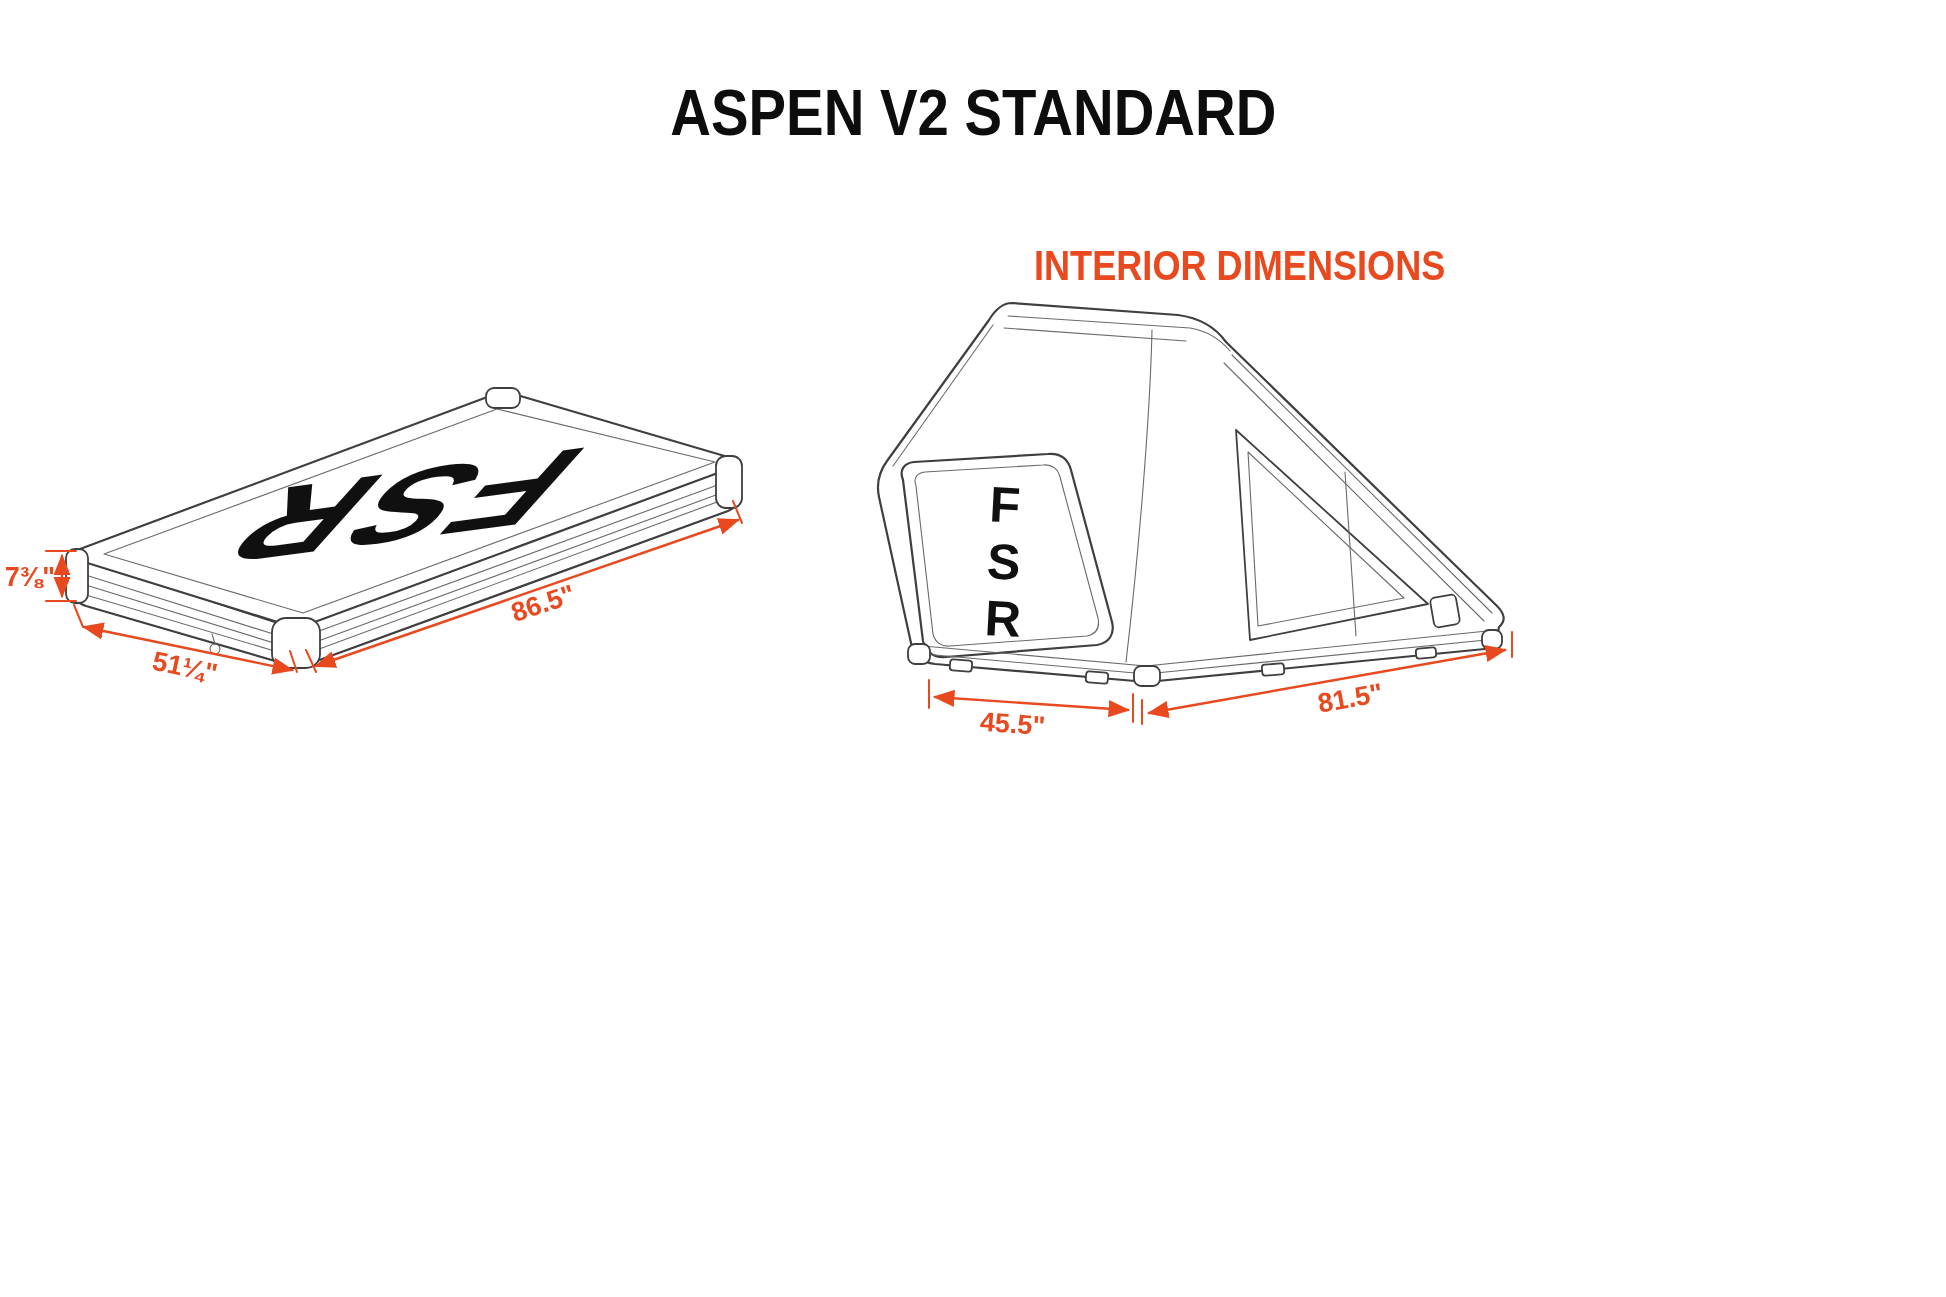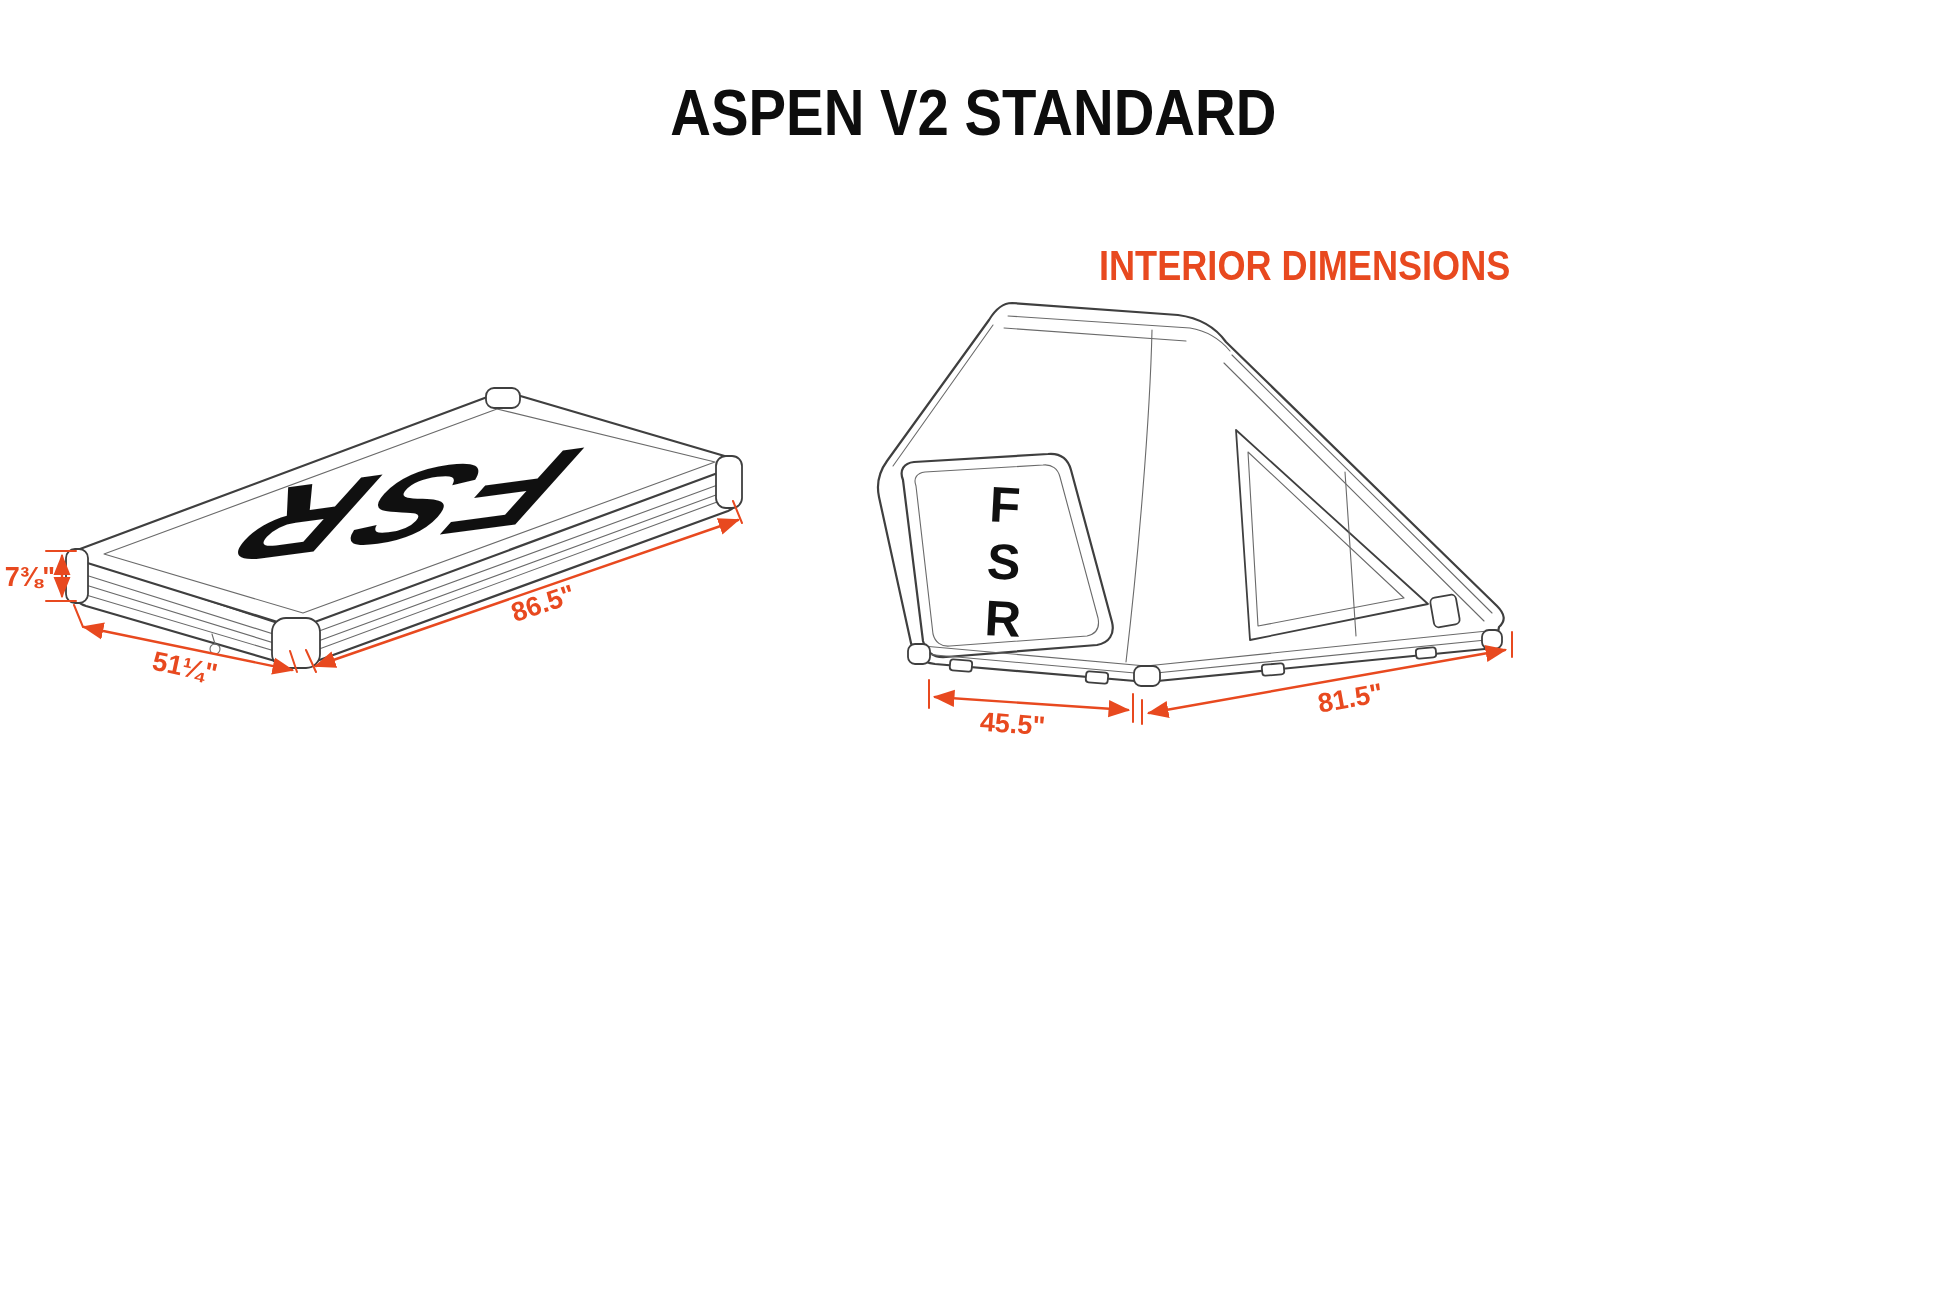--- a/index.html
+++ b/index.html
@@ -20,21 +20,21 @@
     font-size:64px;font-weight:900;letter-spacing:0px;
     color:#0d0d0d;white-space:nowrap;
   }
   .section-heading{
     position:absolute;
     font-size:43px;font-weight:900;color:#E8491F;
     white-space:nowrap;
   }
   .section-heading span{display:inline-block;transform:scaleX(0.84);transform-origin:left center;}
   .heading-exterior{left:103px;top:328px;}
-  .heading-interior{left:1099px;top:241px;}
+  .heading-interior{left:1034px;top:241px;}
   svg{position:absolute;left:0;top:0;}
   .face{fill:#ffffff;stroke:#3f3f3f;stroke-width:2.2;stroke-linejoin:round;stroke-linecap:round;}
   .ln{fill:none;stroke:#3f3f3f;stroke-width:1.8;stroke-linejoin:round;stroke-linecap:round;}
   .ln-thin{fill:none;stroke:#6a6a6a;stroke-width:1.1;stroke-linejoin:round;stroke-linecap:round;}
   .guard{fill:#ffffff;stroke:#3f3f3f;stroke-width:1.8;}
   .dim{fill:none;stroke:#E8491F;stroke-width:2.4;stroke-linecap:round;}
   .dim-tick{fill:none;stroke:#E8491F;stroke-width:2;stroke-linecap:round;}
   .dim-label{font-family:"Liberation Sans",sans-serif;font-weight:700;font-size:27px;fill:#E8491F;}
   .logo-ext{font-family:"Liberation Sans",sans-serif;font-weight:900;font-size:150px;fill:#101010;}
   .logo-int{font-family:"Liberation Sans",sans-serif;font-weight:900;font-size:50px;fill:#101010;}

